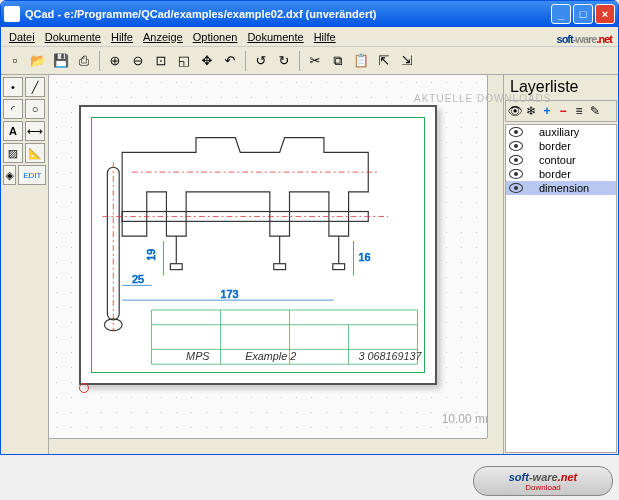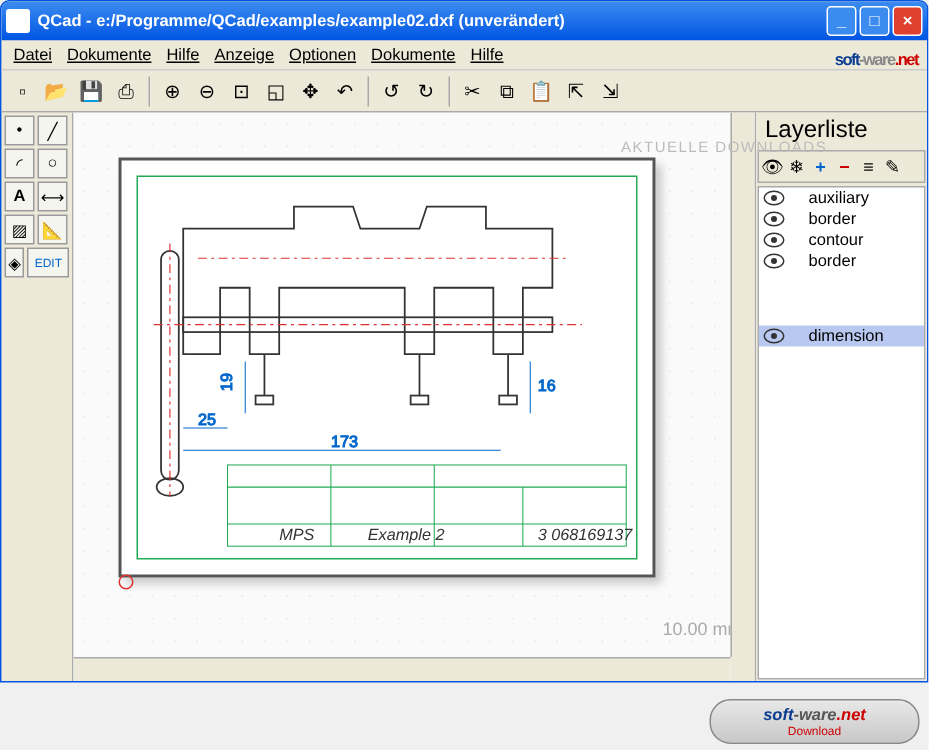--- a/index.html
+++ b/index.html
@@ -31,21 +31,21 @@
 .status { position: absolute; right: 8px; bottom: 28px; color: #aaa; font-size: 12px; }
 .scroll-v { position: absolute; right: 0; top: 0; bottom: 16px; width: 16px; background: #ece9d8; border-left: 1px solid #aaa; }
 .scroll-h { position: absolute; left: 0; right: 16px; bottom: 0; height: 16px; background: #ece9d8; border-top: 1px solid #aaa; }
 .scroll-corner { position: absolute; right: 0; bottom: 0; width: 16px; height: 16px; background: #ece9d8; }
 .layer-panel { width: 115px; background: #ece9d8; border-left: 1px solid #aaa; display: flex; flex-direction: column; }
 .layer-title { padding: 3px 6px; background: #ece9d8; font-size: 16px; }
 .layer-tools { height: 22px; border: 1px solid #aaa; margin: 1px; display: flex; align-items: center; padding: 0 2px; gap: 2px; }
 .lticon { width: 14px; height: 14px; display: flex; align-items: center; justify-content: center; cursor: pointer; font-size: 12px; }
 .layer-list { flex: 1; background: #fff; border: 1px solid #aaa; margin: 1px; overflow: auto; }
 .layer-item { display: flex; align-items: center; padding: 1px 3px; gap: 16px; cursor: pointer; }
-.layer-item.selected { background: #b8c8f0; margin-top: 36px; }
+.layer-item.selected { background: #b8c8f0; }
 .eye { width: 14px; height: 10px; border: 1px solid #333; border-radius: 50%; position: relative; }
 .eye::after { content: ''; position: absolute; width: 4px; height: 4px; background: #333; border-radius: 50%; left: 4px; top: 2px; }
 .cad-svg { width: 100%; height: 100%; }
 .dl-badge { position: absolute; right: 6px; bottom: 4px; width: 140px; height: 30px; background: linear-gradient(#e8e8e8,#c8c8c8); border: 1px solid #888; border-radius: 14px; display: flex; align-items: center; justify-content: center; flex-direction: column; font-size: 10px; }
 .dl-badge .l1 { font-weight: bold; font-style: italic; } .dl-badge .l1 .a { color: #0a3d91; } .dl-badge .l1 .b { color: #555; } .dl-badge .l1 .c { color: #c00; }
 .dl-badge .l2 { color: #c00; font-size: 8px; }
 .watermark { position: absolute; left: 414px; top: 57px; color: #bbb; font-size: 10px; letter-spacing: 1px; pointer-events: none; margin-top: 36px; }
 </style>
 </head>
 <body>

